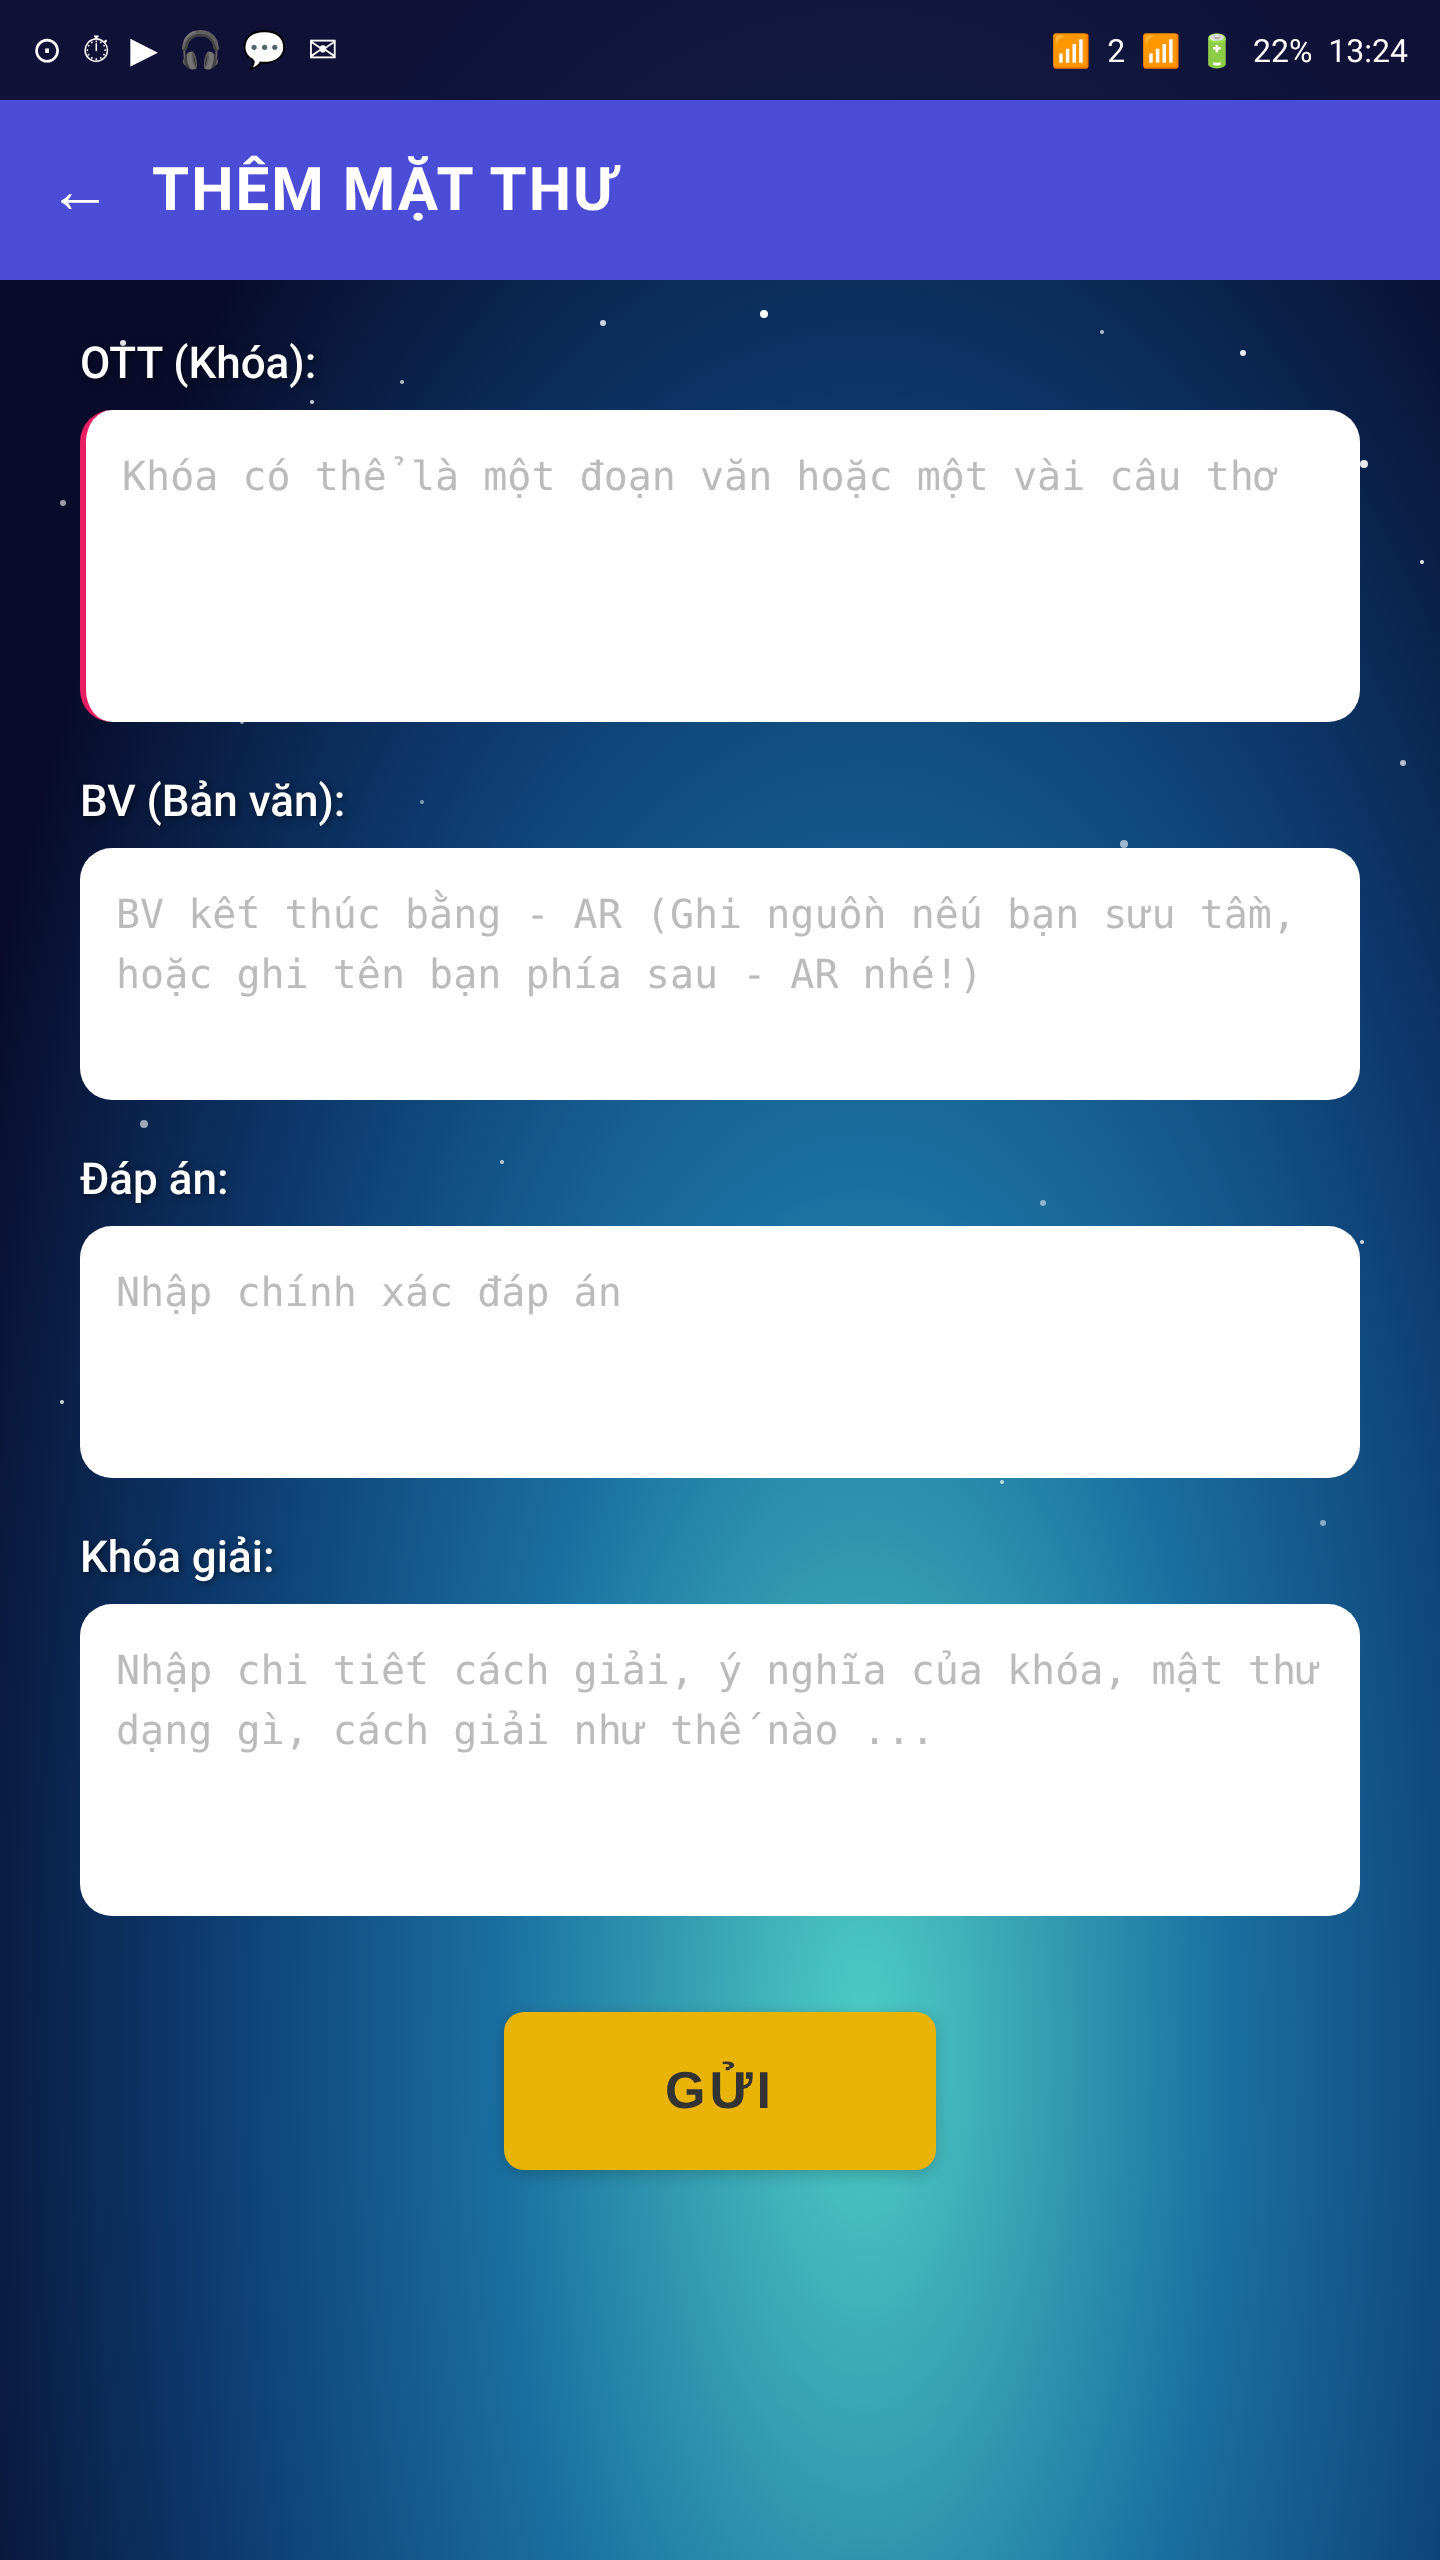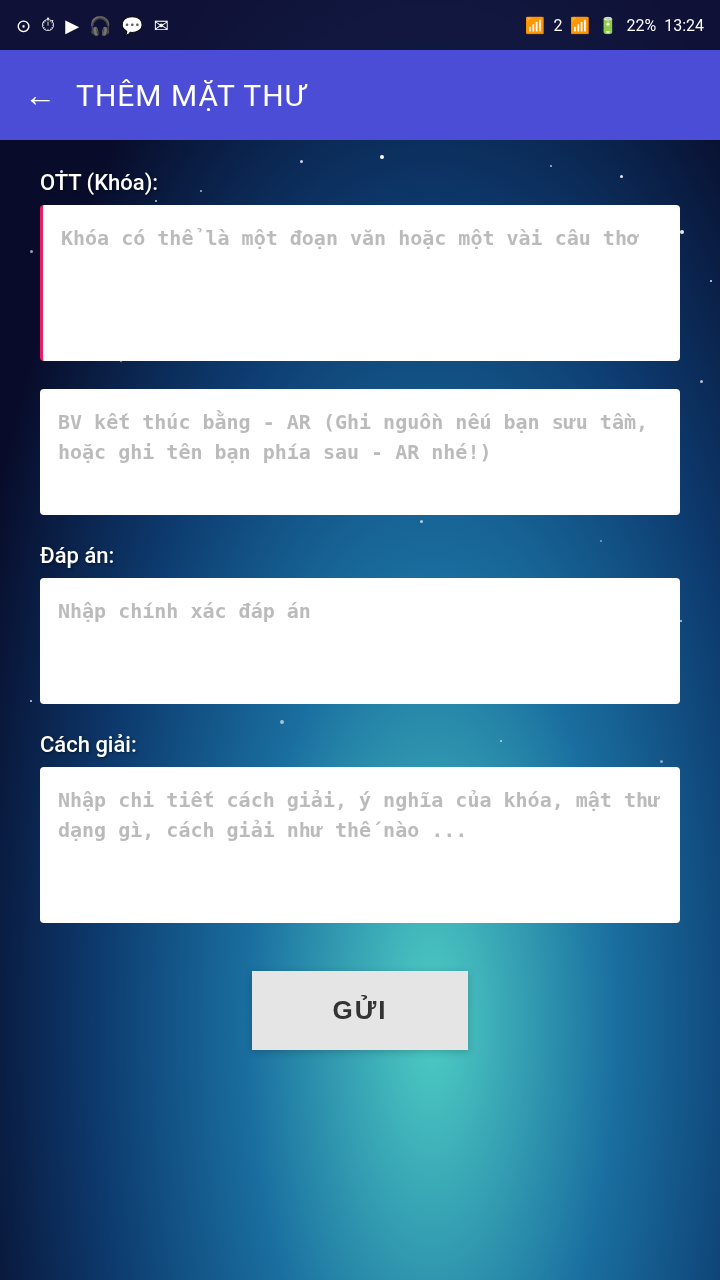--- a/index.html
+++ b/index.html
@@ -72,21 +72,21 @@
       color: white;
       font-size: 32px;
       cursor: pointer;
       font-weight: 300;
       line-height: 1;
     }
 
     .app-bar-title {
       color: white;
       font-size: 30px;
-      font-weight: 400;
+      font-weight: 700;
       letter-spacing: 1px;
     }
 
     
     .content {
       position: relative;
       z-index: 10;
       padding: 30px 40px;
       display: flex;
       flex-direction: column;
@@ -102,48 +102,47 @@
     }
 
     .field-group {
       margin-bottom: 24px;
     }
 
     .field-textarea {
       width: 100%;
       background: white;
       border: none;
-      border-radius: 4px;
+      border-radius: 16px;
       padding: 18px 18px;
       font-size: 20px;
       color: #aaa;
       resize: none;
       outline: none;
       line-height: 1.5;
-      font-weight: bold;
     }
 
     .field-textarea::placeholder {
       color: #bbb;
     }
 
     .field-textarea.has-cursor {
       border-left: 3px solid #e91e63;
     }
 
     .send-btn-wrapper {
       display: flex;
       justify-content: center;
       margin-top: 20px;
     }
 
     .send-btn {
-      background: #e5e5e5;
+      background: #eab308;
       border: none;
-      border-radius: 0;
+      border-radius: 10px;
       padding: 24px 80px;
       font-size: 26px;
       font-weight: 700;
       color: #333;
       cursor: pointer;
       letter-spacing: 2px;
       box-shadow: 0 2px 8px rgba(0,0,0,0.2);
     }
 
     
@@ -226,30 +225,31 @@
 </div>
 
 <div class="content">
 
   <div class="field-group">
     <div class="field-label">OTT (Khóa):</div>
     <textarea class="field-textarea has-cursor" rows="4" placeholder="Khóa có thể là một đoạn văn hoặc một vài câu thơ" style=""></textarea>
   </div>
 
   <div class="field-group">
+    <div class="field-label">BV (Bản văn):</div>
     <textarea class="field-textarea" rows="3" placeholder="BV kết thúc bằng - AR (Ghi nguồn nếu bạn sưu tầm, hoặc ghi tên bạn phía sau - AR nhé!)" style=""></textarea>
   </div>
 
   <div class="field-group">
     <div class="field-label">Đáp án:</div>
     <textarea class="field-textarea" rows="3" placeholder="Nhập chính xác đáp án" style=""></textarea>
   </div>
 
   <div class="field-group">
-    <div class="field-label">Cách giải:</div>
+    <div class="field-label">Khóa giải:</div>
     <textarea class="field-textarea" rows="4" placeholder="Nhập chi tiết cách giải, ý nghĩa của khóa, mật thư dạng gì, cách giải như thế nào ..." style=""></textarea>
   </div>
 
   <div class="send-btn-wrapper">
     <button class="send-btn">GỬI</button>
   </div>
 
 </div>
 
 </body></html>

